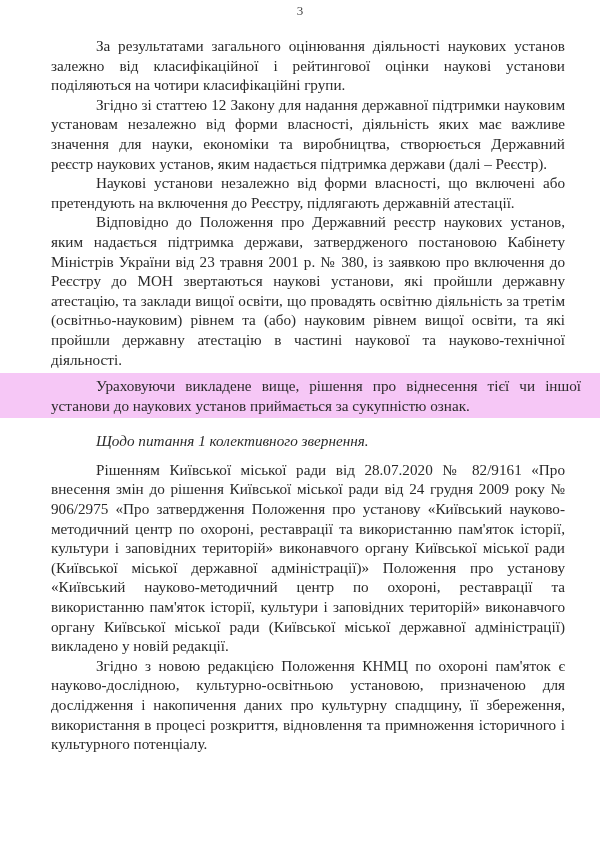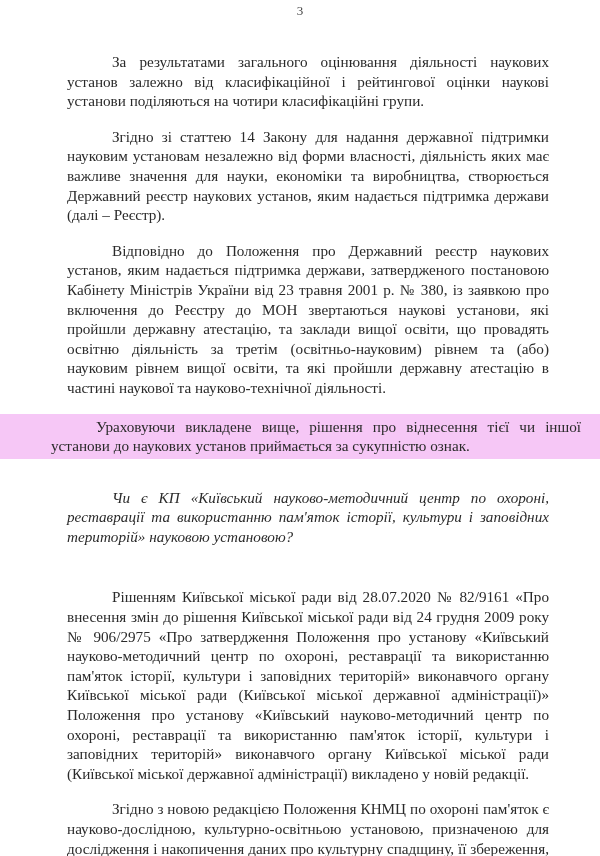--- a/index.html
+++ b/index.html
@@ -11,39 +11,40 @@
   }
   .page { position:relative; width:600px; height:856px; }
   .page-number {
     position:absolute; top:3px; left:0; width:600px; text-align:center;
     font-size:13px; color:#444;
   }
   .body-text {
     position:absolute; top:36px; left:51px; width:514px;
     font-size:15.2px; line-height:19.6px;
   }
-  .para { margin:16px; text-align:justify; text-indent:45px; }
+  .para { margin:0; text-align:justify; text-indent:45px; }
   .highlight {
     background:#f6c7f6;
     margin:4px -51px 4px -51px;
     padding:3px 35px 3px 51px;
   }
   .italic { font-style:italic; }
   .gap { height:9px; }
 </style>
 </head>
 <body>
 
 <div class="page">
   <div class="page-number">3</div>
 
   <div class="body-text">
     <p class="para">За результатами загального оцінювання діяльності наукових установ залежно від класифікаційної і рейтингової оцінки наукові установи поділяються на чотири класифікаційні групи.</p>
-    <p class="para">Згідно зі статтею 14 Закону для надання державної підтримки науковим установам незалежно від форми власності, діяльність яких має важливе значення для науки, економіки та виробництва, створюється Державний реєстр наукових установ, яким надається підтримка держави (далі – Реєстр).</p>
+    <p class="para">Згідно зі статтею 12 Закону для надання державної підтримки науковим установам незалежно від форми власності, діяльність яких має важливе значення для науки, економіки та виробництва, створюється Державний реєстр наукових установ, яким надається підтримка держави (далі – Реєстр).</p>
+    <p class="para">Наукові установи незалежно від форми власності, що включені або претендують на включення до Реєстру, підлягають державній атестації.</p>
     <p class="para">Відповідно до Положення про Державний реєстр наукових установ, яким надається підтримка держави, затвердженого постановою Кабінету Міністрів України від 23 травня 2001 р. № 380, із заявкою про включення до Реєстру до МОН звертаються наукові установи, які пройшли державну атестацію, та заклади вищої освіти, що провадять освітню діяльність за третім (освітньо-науковим) рівнем та (або) науковим рівнем вищої освіти, та які пройшли державну атестацію в частині наукової та науково-технічної діяльності.</p>
     <p class="para highlight">Ураховуючи викладене вище, рішення про віднесення тієї чи іншої установи до наукових установ приймається за сукупністю ознак.</p>
     <div class="gap"></div>
-    <p class="para italic">Чи є КП «Київський науково-методичний центр по охороні, реставрації та використанню пам'яток історії, культури і заповідних територій» науковою установою?</p>
+    <p class="para italic">Щодо питання 1 колективного звернення.</p>
     <div class="gap"></div>
     <p class="para">Рішенням Київської міської ради від 28.07.2020 № 82/9161 «Про внесення змін до рішення Київської міської ради від 24 грудня 2009 року № 906/2975 «Про затвердження Положення про установу «Київський науково-методичний центр по охороні, реставрації та використанню пам'яток історії, культури і заповідних територій» виконавчого органу Київської міської ради (Київської міської державної адміністрації)» Положення про установу «Київський науково-методичний центр по охороні, реставрації та використанню пам'яток історії, культури і заповідних територій» виконавчого органу Київської міської ради (Київської міської державної адміністрації) викладено у новій редакції.</p>
     <p class="para">Згідно з новою редакцією Положення КНМЦ по охороні пам'яток є науково-дослідною, культурно-освітньою установою, призначеною для дослідження і накопичення даних про культурну спадщину, її збереження, використання в процесі розкриття, відновлення та примноження історичного і культурного потенціалу.</p>
   </div>
 </div>
 
 </body></html>

